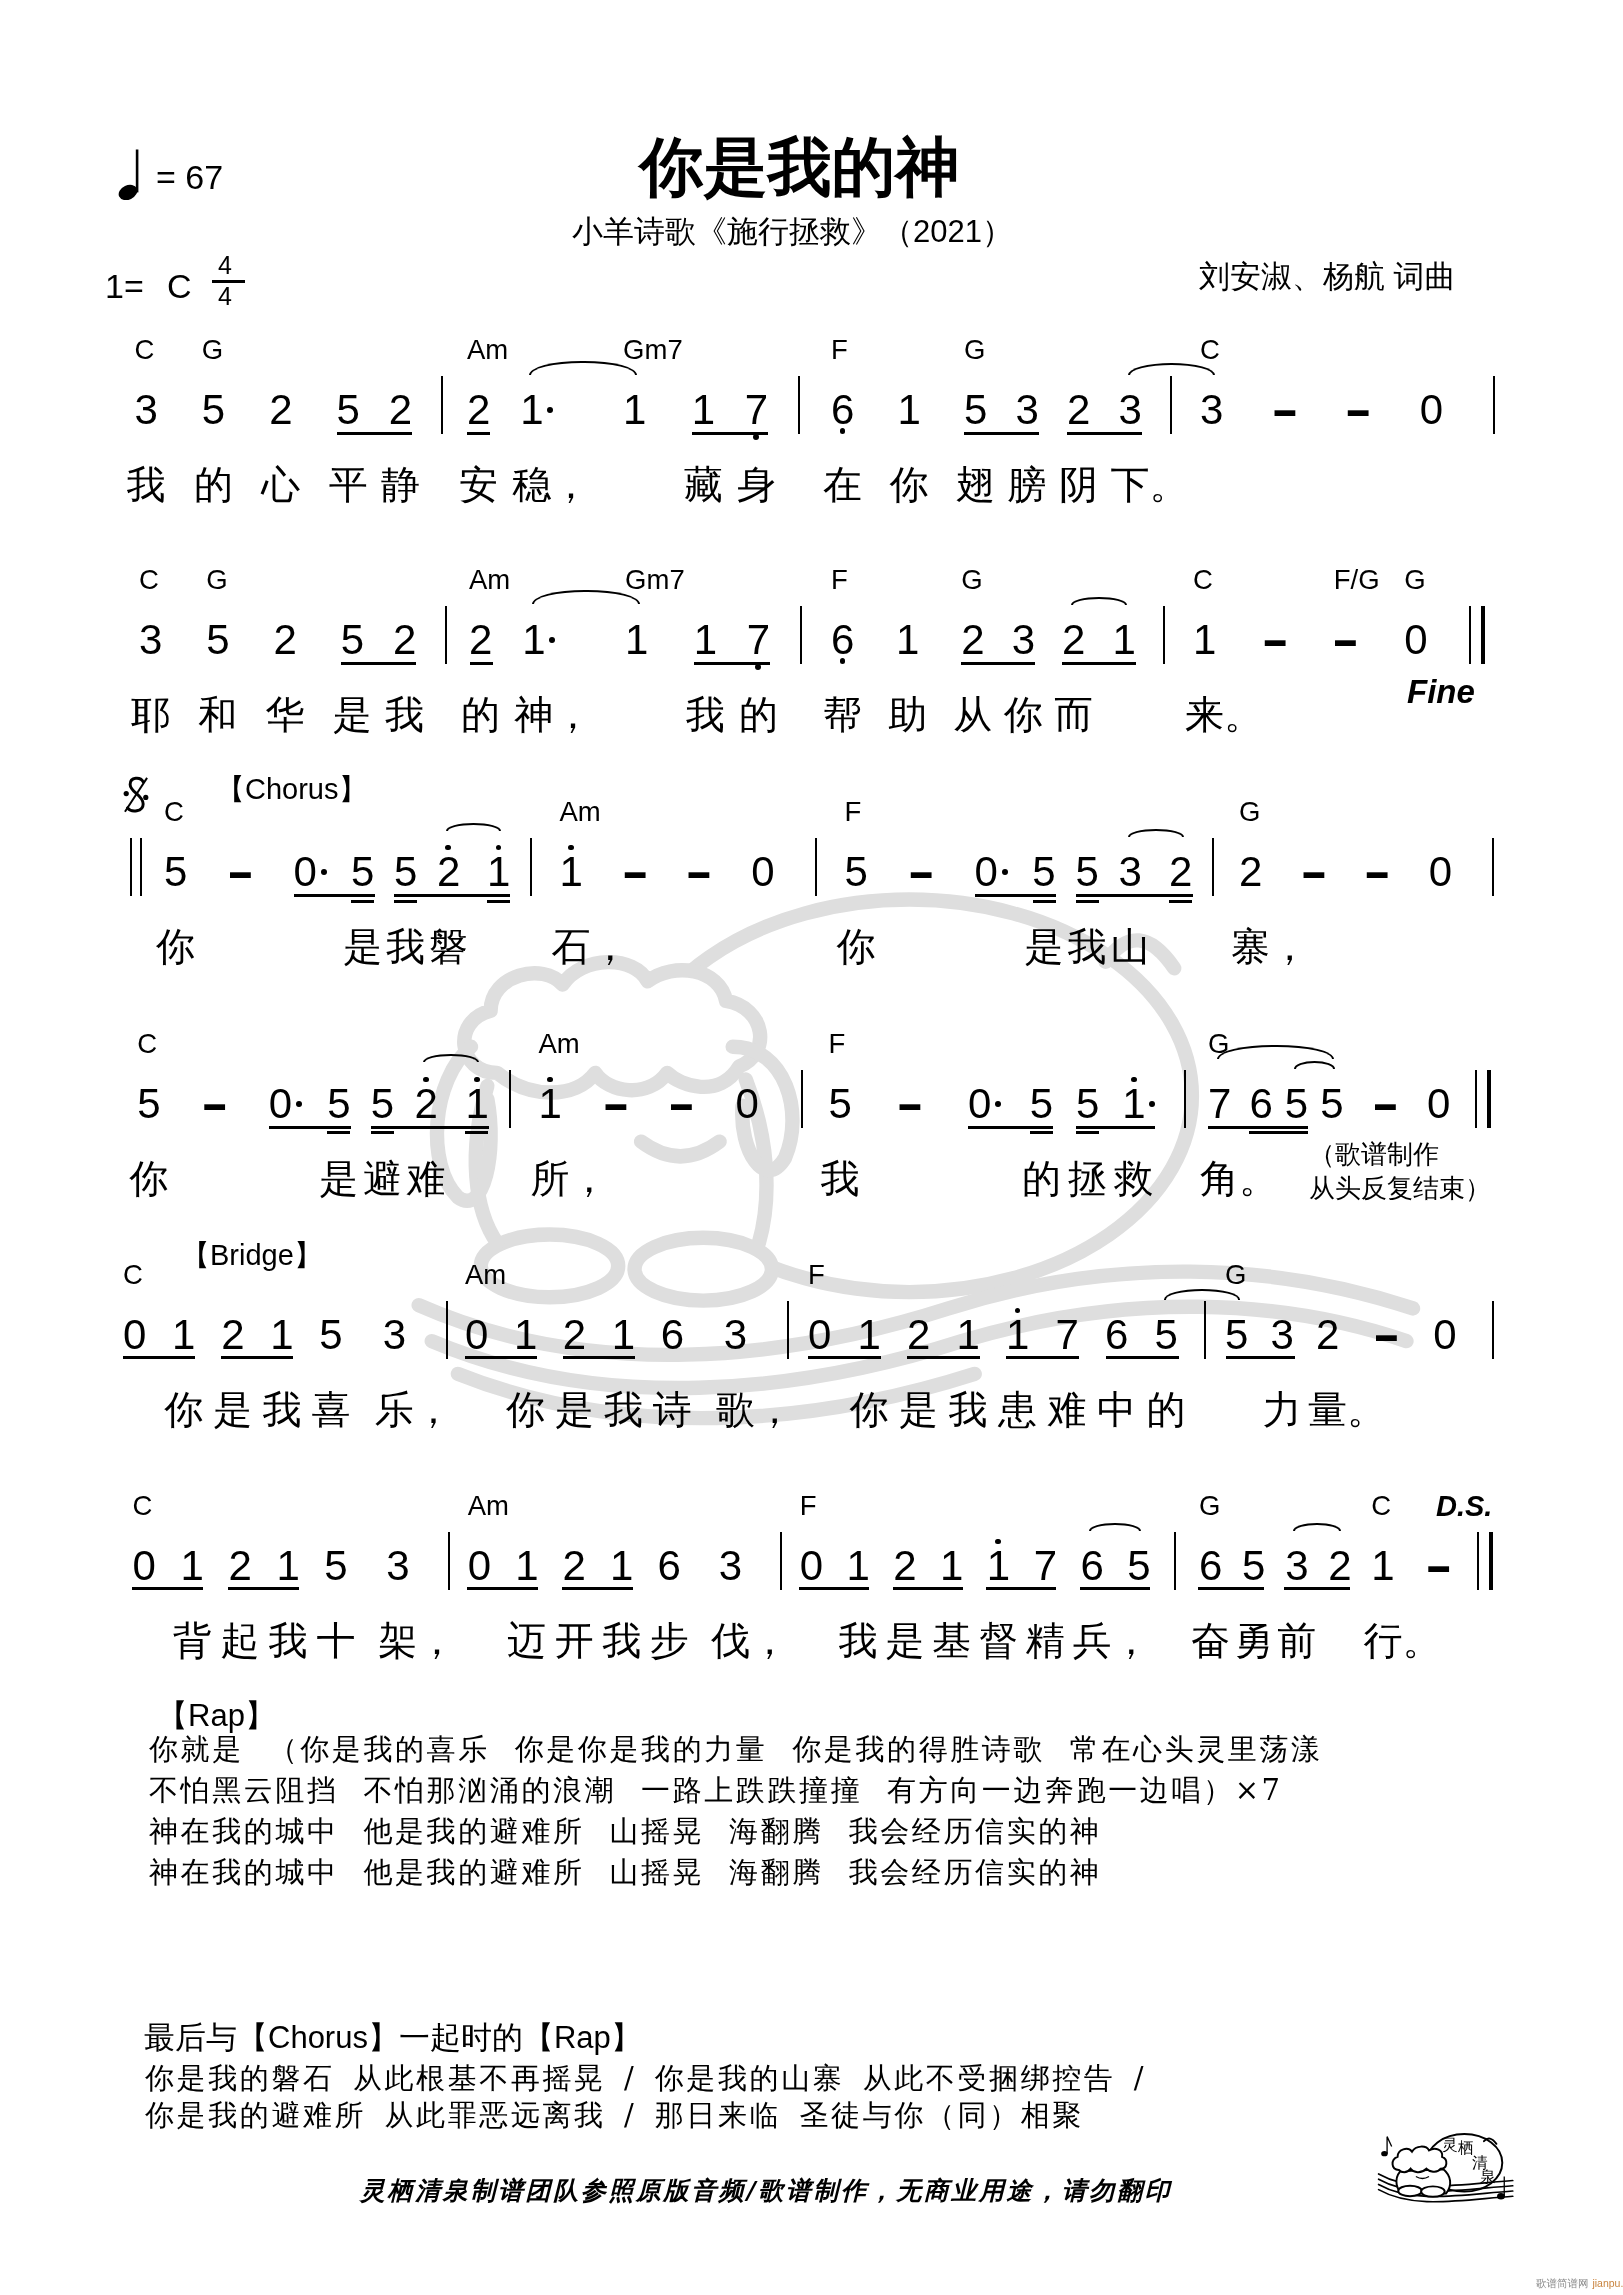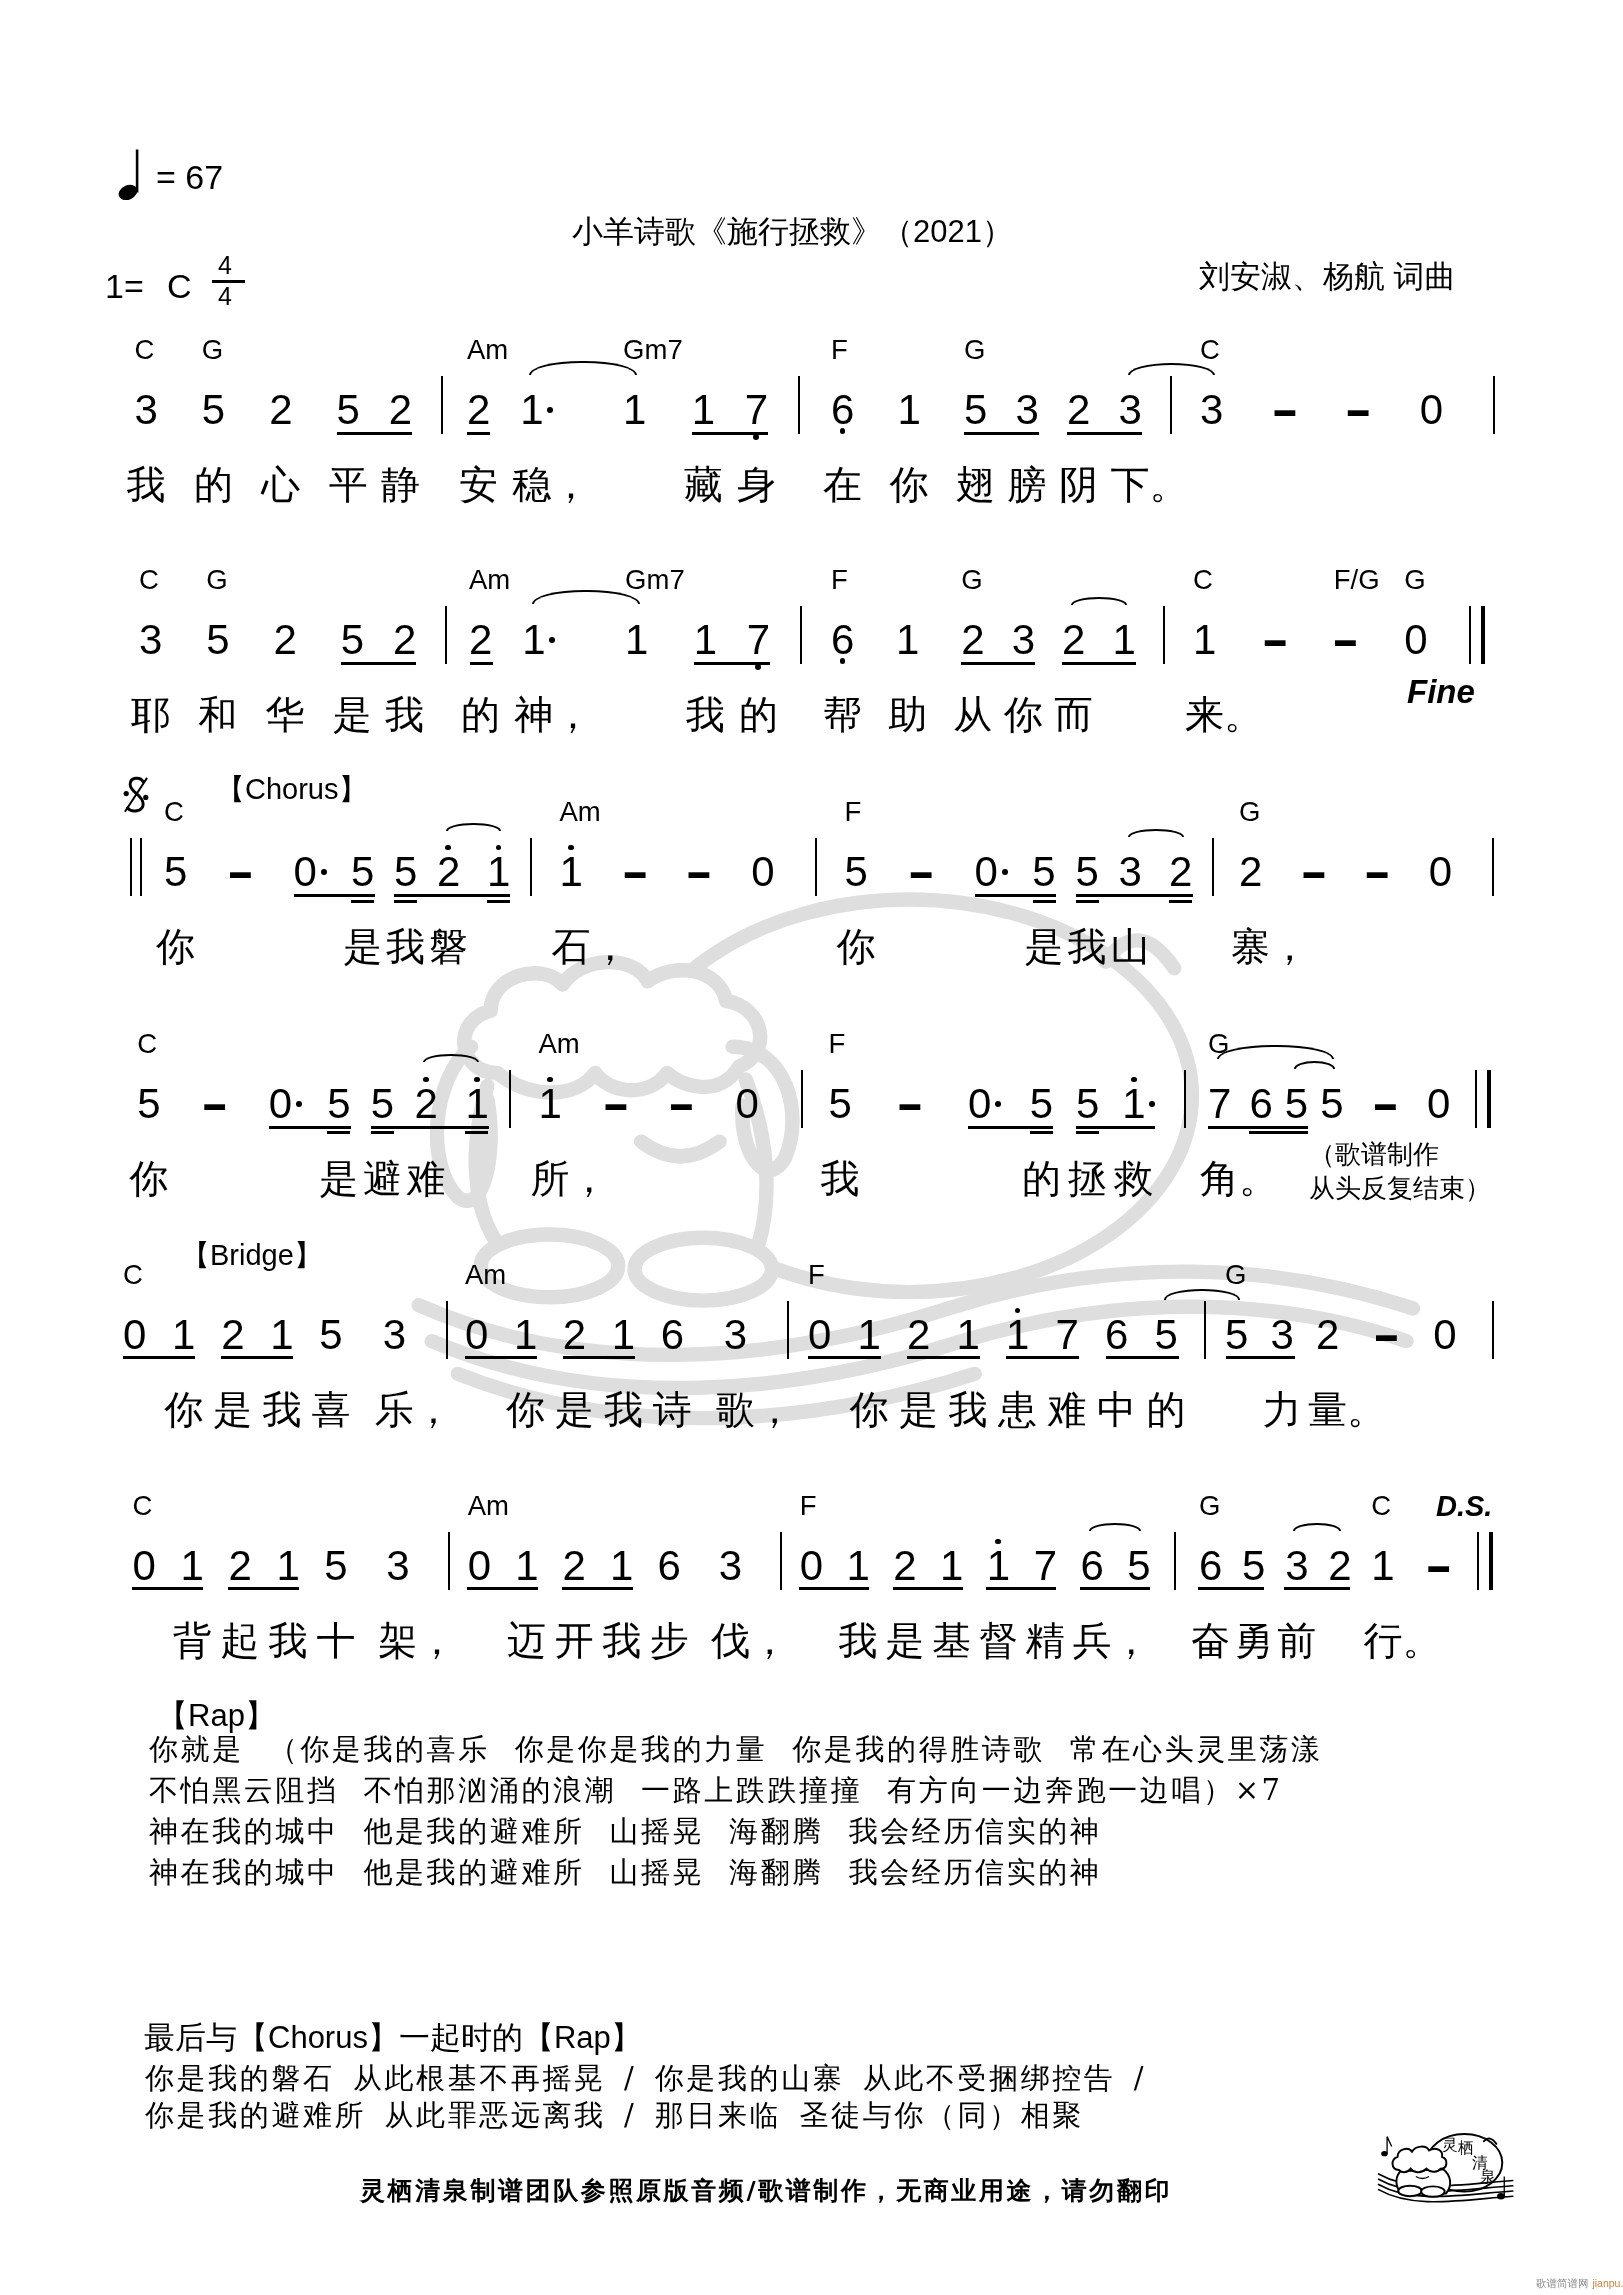--- a/index.html
+++ b/index.html
@@ -80,21 +80,21 @@
 .mark-ds{left:1436px;top:1491px;font-size:29px;line-height:30px;font-weight:bold;font-style:italic}
 .end-note{left:1309px;top:1137px;font-size:26px;line-height:34px}
 
 
 .rap-title{left:157px;top:1699px;font-size:31px;line-height:33px}
 .rap-lines{left:149px;top:1729px;font-size:29px;line-height:41px;letter-spacing:2.6px;word-spacing:13px;font-family:"DejaVu Serif",serif}
 .final-title{left:144px;top:2021px;font-size:31px;line-height:34px}
 .final-lines{left:145px;top:2060px;font-size:29px;line-height:37px;letter-spacing:2.6px;word-spacing:6.5px;font-family:"DejaVu Serif",serif}
 
 
-.footer-notice{left:360px;top:2176px;font-size:25px;line-height:29px;font-weight:bold;letter-spacing:2.6px;font-family:"DejaVu Serif",serif}
+.footer-notice{left:360px;top:2176px;font-size:25px;line-height:29px;font-weight:bold;font-style:italic;letter-spacing:2.6px;font-family:"DejaVu Serif",serif}
 .logo{left:1374px;top:2130px}
 .logo-char{font-size:15.7px;line-height:15.7px}
 .lc0{left:1442px;top:2137px}
 .lc1{left:1458px;top:2140px}
 .lc2{left:1472px;top:2155px}
 .lc3{left:1480px;top:2169px}
 .site-watermark{left:1536px;top:2278px;font-size:10.5px;line-height:11.8px;color:#8a8a8a}
 .site-watermark .url{color:#c9843f;margin-left:3.9px}
 </style>
 </head>
@@ -123,20 +123,21 @@
       <path d="M1120 1600 C1200 1600 1230 1700 1200 1770 C1170 1820 1130 1760 1135 1690"></path>
       <path d="M980 1745 Q1040 1790 1100 1745"></path>
     </g>
   </svg>
 
   <svg class="abs tempo-icon" width="26" height="55" viewBox="0 0 40 84">
     <ellipse cx="20" cy="68" rx="15" ry="11" transform="rotate(-25 20 68)" fill="#000"></ellipse>
     <rect x="32" y="2" width="4" height="66" fill="#000"></rect>
   </svg>
   <div class="abs tempo-text">= 67</div>
+  <div class="abs title">你是我的神</div>
   <div class="abs subtitle">小羊诗歌《施行拯救》（2021）</div>
   <div class="abs key-prefix">1=</div>
   <div class="abs key-name">C</div>
   <div class="abs ts-num">4</div>
   <div class="abs ts-line"></div>
   <div class="abs ts-den">4</div>
   <div class="abs credits">刘安淑、杨航 词曲</div>
 
   <div class="system" id="sys-1">
       <div class="measures">

